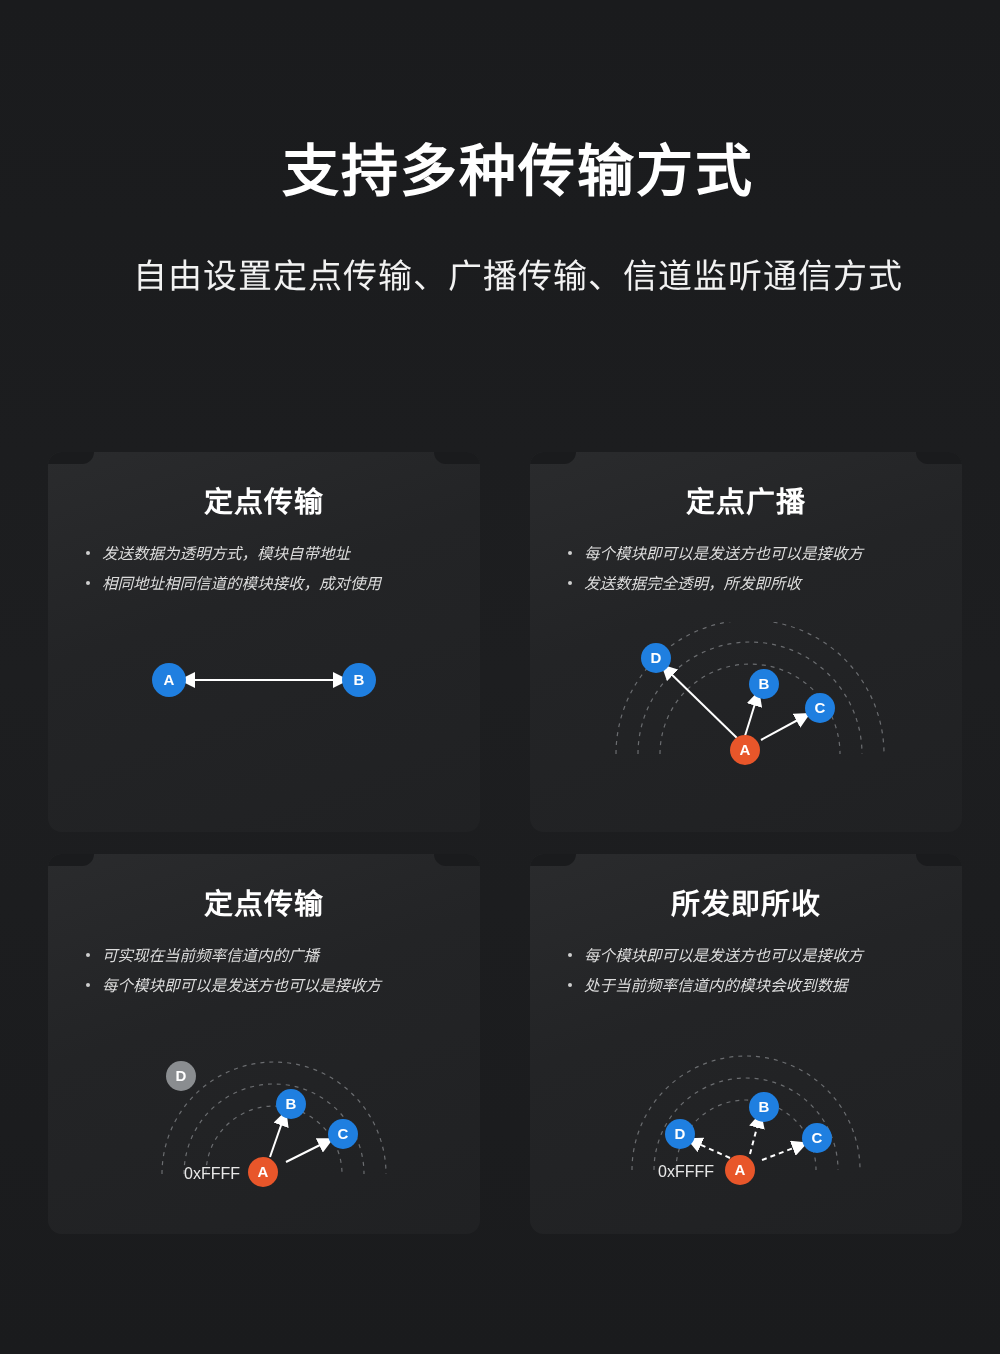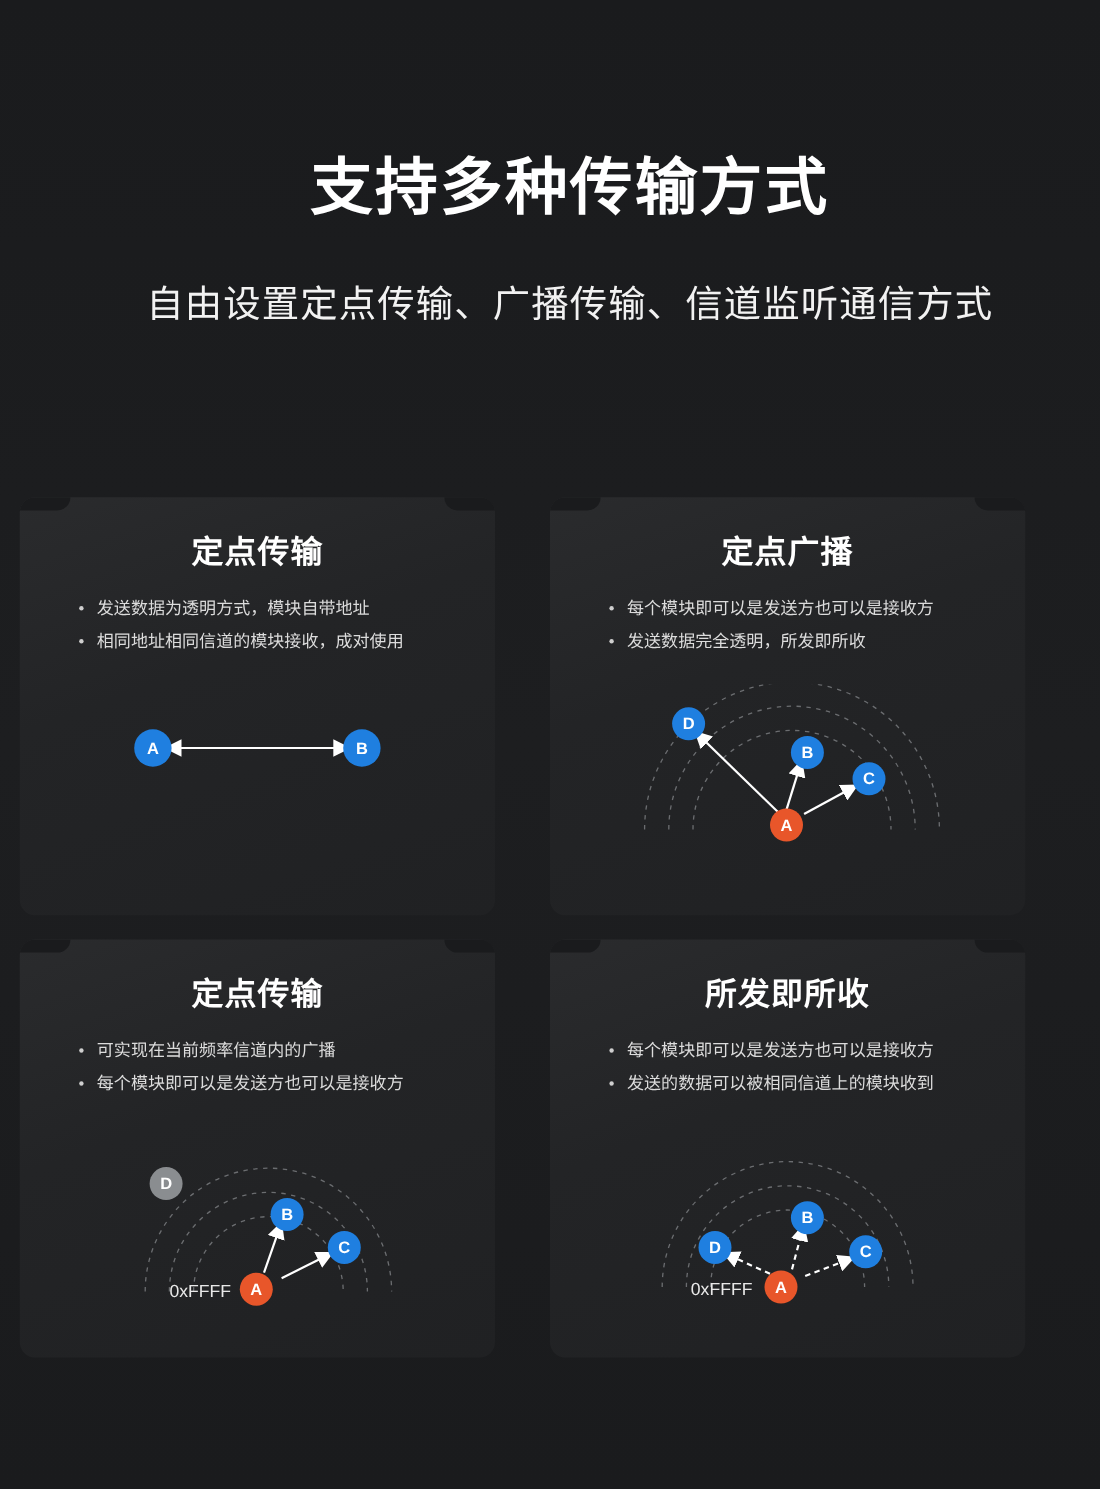--- a/index.html
+++ b/index.html
@@ -35,21 +35,21 @@
     margin-top: 46px;
     font-size: 34px;
     font-weight: normal;
     color: #f2f2f2;
     letter-spacing: 1px;
   }
 
   .grid {
     position: absolute;
     top: 452px;
-    left: 18px;
+    left: 48px;
     width: 932px;
     display: flex;
     flex-wrap: wrap;
     gap: 22px 50px;
   }
 
   .card {
     position: relative;
     width: 432px;
     height: 380px;
@@ -77,21 +77,21 @@
   .card-title {
     text-align: center;
     font-size: 29px;
     font-weight: bold;
     color: #ffffff;
     letter-spacing: 1px;
     margin-bottom: 22px;
   }
   .bullets {
     list-style: none;
-    margin: 16px; padding: 0 0 0 6px;
+    margin: 0; padding: 0 0 0 6px; font-style: italic;
   }
   .bullets li {
     position: relative;
     padding-left: 20px;
     font-size: 15.5px;
     color: #dcdcdc;
     line-height: 1.55;
     margin-bottom: 6px;
     white-space: nowrap;
   }
@@ -234,21 +234,21 @@
           <text class="addr-label" x="136" y="155" text-anchor="start">0xFFFF</text>
         </svg>
       </div>
     </div>
 
     <div class="card">
       <div class="card-inner">
         <div class="card-title">所发即所收</div>
         <ul class="bullets">
           <li>每个模块即可以是发送方也可以是接收方</li>
-          <li>发送的数据可以被相同信道上的模块收到</li>
+          <li>处于当前频率信道内的模块会收到数据</li>
         </ul>
       </div>
       <div class="figure">
         <svg viewBox="0 0 432 210" xmlns="http://www.w3.org/2000/svg">
           <defs>
             <marker id="arrD" markerWidth="8" markerHeight="8" refX="6" refY="4" orient="auto">
               <path d="M0,0 L0,8 L8,4 z" fill="#ffffff"></path>
             </marker>
           </defs>
           <g fill="none" stroke="#6b6d70" stroke-width="1.2" stroke-dasharray="4 5">

